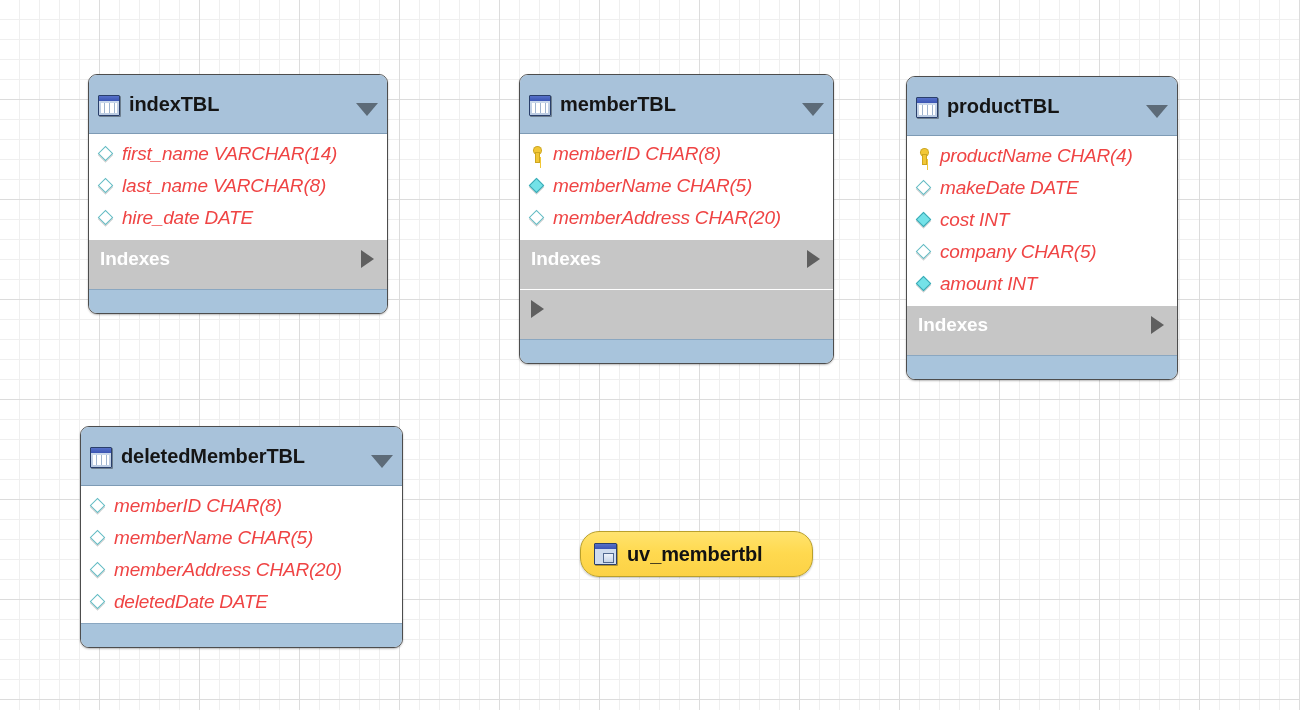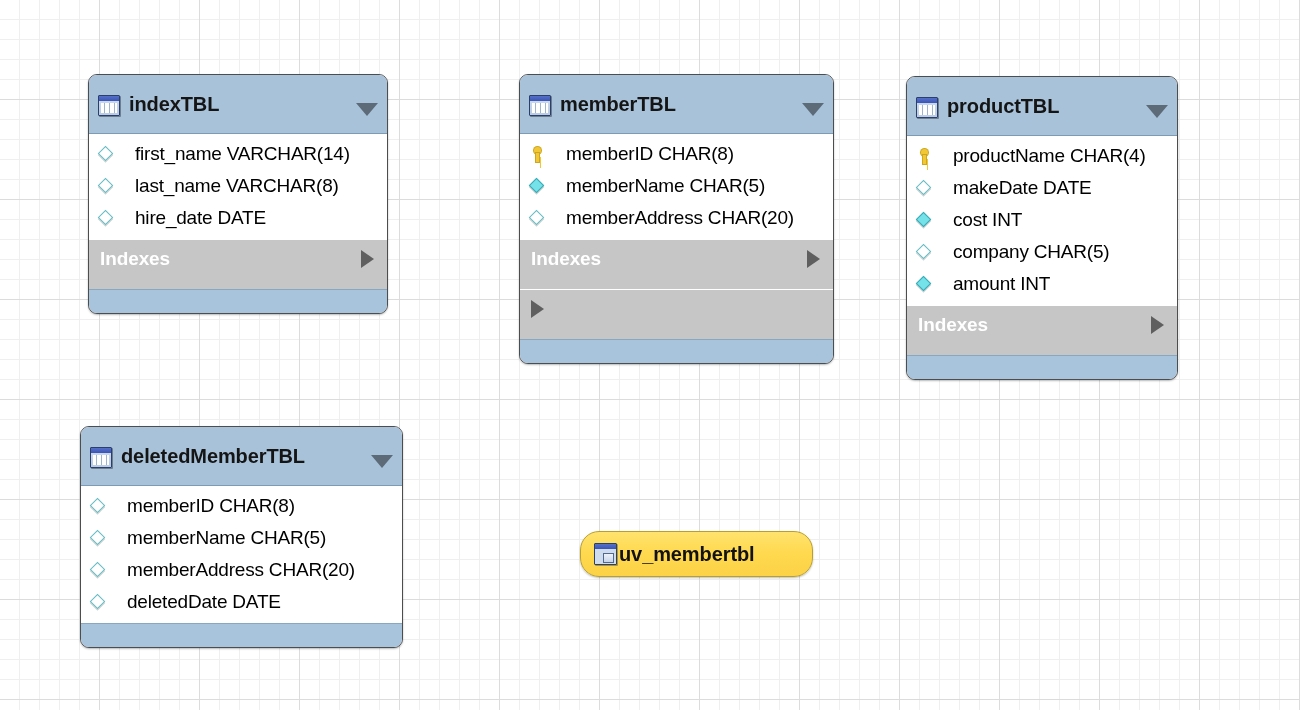--- a/index.html
+++ b/index.html
@@ -115,23 +115,24 @@
   .col-row {
     display: flex;
     align-items: center;
     height: 32px;
     padding-left: 9px;
     white-space: nowrap;
   }
 
   .col-label {
     font-size: 19px;
-    color: #000000;
-    margin-left: 20px;
+    color: #ef4444;
+    margin-left: 7px;
     letter-spacing: -0.2px;
+    font-style: italic;
   }
 
   
   .glyph {
     flex: 0 0 auto;
     width: 17px;
     height: 17px;
     position: relative;
   }
 
@@ -239,21 +240,21 @@
     content: "";
     position: absolute;
     left: 8px; top: 9px;
     width: 11px; height: 10px;
     box-sizing: border-box;
     border: 1px solid #51688f;
     background: linear-gradient(to bottom, #eef3fa 0%, #c6d4e8 100%);
   }
 
   .view-title {
-    margin-left: 2px;
+    margin-left: 10px;
     font-size: 20px;
     font-weight: bold;
     color: #121212;
     letter-spacing: -0.1px;
     white-space: nowrap;
   }
 </style>
 </head>
 <body>
 

